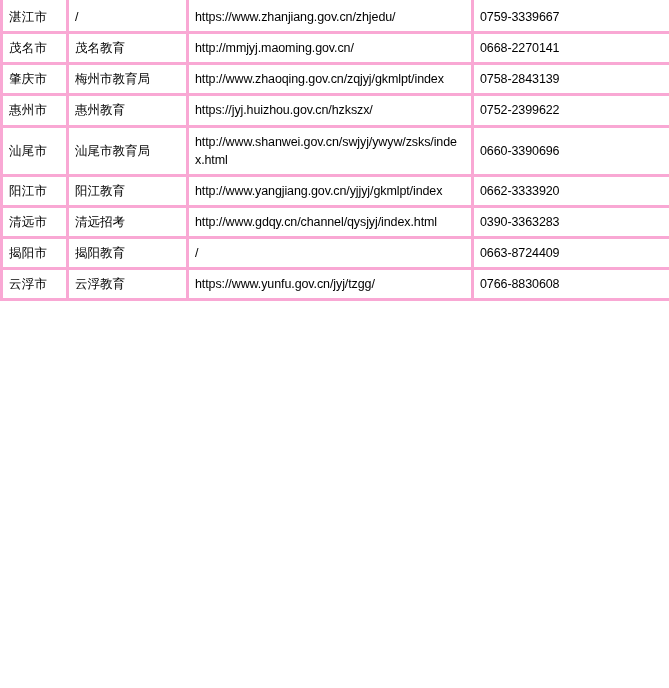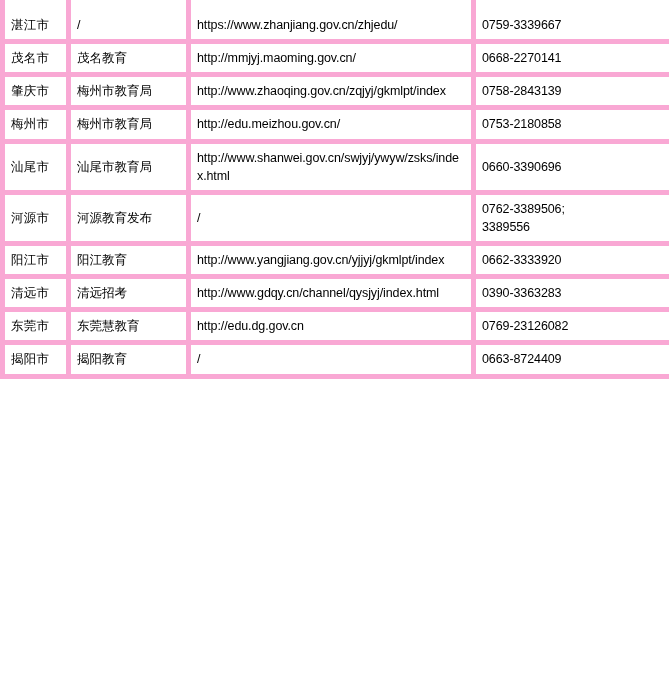--- a/index.html
+++ b/index.html
@@ -19,21 +19,21 @@
     width: 669px;
     height: 688px;
   }
   table.contact-table {
     border-collapse: collapse;
     table-layout: fixed;
     width: 669px;
     margin: 0;
   }
   table.contact-table td {
-    border: 5px solid #f9a8d4;
+    border: 3px solid #f9a8d4;
     padding: 5px 6px 5px 6px;
     font-size: 12.5px;
     line-height: 1.45;
     vertical-align: middle;
     word-break: break-all;
     background: #ffffff;
   }
   
   col.c-city { width: 66px; }
   col.c-org  { width: 120px; }
@@ -53,21 +53,21 @@
     letter-spacing: -0.1px;
   }
   td.tel {
     font-size: 12.5px;
     letter-spacing: -0.1px;
     margin-left: 36px;
   }
   
   tr.first td {
     border-top: none;
-    padding-top: 16px;
+    padding-top: 8px;
   }
   
   tr.last td {
     padding-bottom: 4px;
   }
   .multiline {
     white-space: pre-line;
   }
 </style>
 </head>
@@ -97,70 +97,63 @@
         <td class="tel">0668-2270141</td>
       </tr>
 
       <tr>
         <td class="city">肇庆市</td>
         <td class="org">梅州市教育局</td>
         <td class="url">http://www.zhaoqing.gov.cn/zqjyj/gkmlpt/index</td>
         <td class="tel">0758-2843139</td>
       </tr>
 
+      <tr>
+        <td class="city">惠州市</td>
+        <td class="org">惠州教育</td>
+        <td class="url">https://jyj.huizhou.gov.cn/hzkszx/</td>
+        <td class="tel">0752-2399622</td>
+      </tr>
 
-      <tr>
-        <td class="city">梅州市</td>
-        <td class="org">梅州市教育局</td>
-        <td class="url">http://edu.meizhou.gov.cn/</td>
-        <td class="tel">0753-2180858</td>
-      </tr>
 
       <tr>
         <td class="city">汕尾市</td>
         <td class="org">汕尾市教育局</td>
         <td class="url">http://www.shanwei.gov.cn/swjyj/ywyw/zsks/index.html</td>
         <td class="tel">0660-3390696</td>
       </tr>
 
-      <tr>
-        <td class="city">河源市</td>
-        <td class="org">河源教育发布</td>
-        <td class="url">/</td>
-        <td class="tel multiline">0762-3389506;
-3389556</td>
-      </tr>
 
       <tr>
         <td class="city">阳江市</td>
         <td class="org">阳江教育</td>
         <td class="url">http://www.yangjiang.gov.cn/yjjyj/gkmlpt/index</td>
         <td class="tel">0662-3333920</td>
       </tr>
 
       <tr>
         <td class="city">清远市</td>
         <td class="org">清远招考</td>
         <td class="url">http://www.gdqy.cn/channel/qysjyj/index.html</td>
         <td class="tel">0390-3363283</td>
       </tr>
 
-      <tr>
-        <td class="city">东莞市</td>
-        <td class="org">东莞慧教育</td>
-        <td class="url">http://edu.dg.gov.cn</td>
-        <td class="tel">0769-23126082</td>
-      </tr>
 
 
 
       <tr>
         <td class="city">揭阳市</td>
         <td class="org">揭阳教育</td>
         <td class="url">/</td>
         <td class="tel">0663-8724409</td>
       </tr>
 
+      <tr>
+        <td class="city">云浮市</td>
+        <td class="org">云浮教育</td>
+        <td class="url">https://www.yunfu.gov.cn/jyj/tzgg/</td>
+        <td class="tel">0766-8830608</td>
+      </tr>
 
 
     </tbody>
   </table>
 </div>
 
 </body></html>

